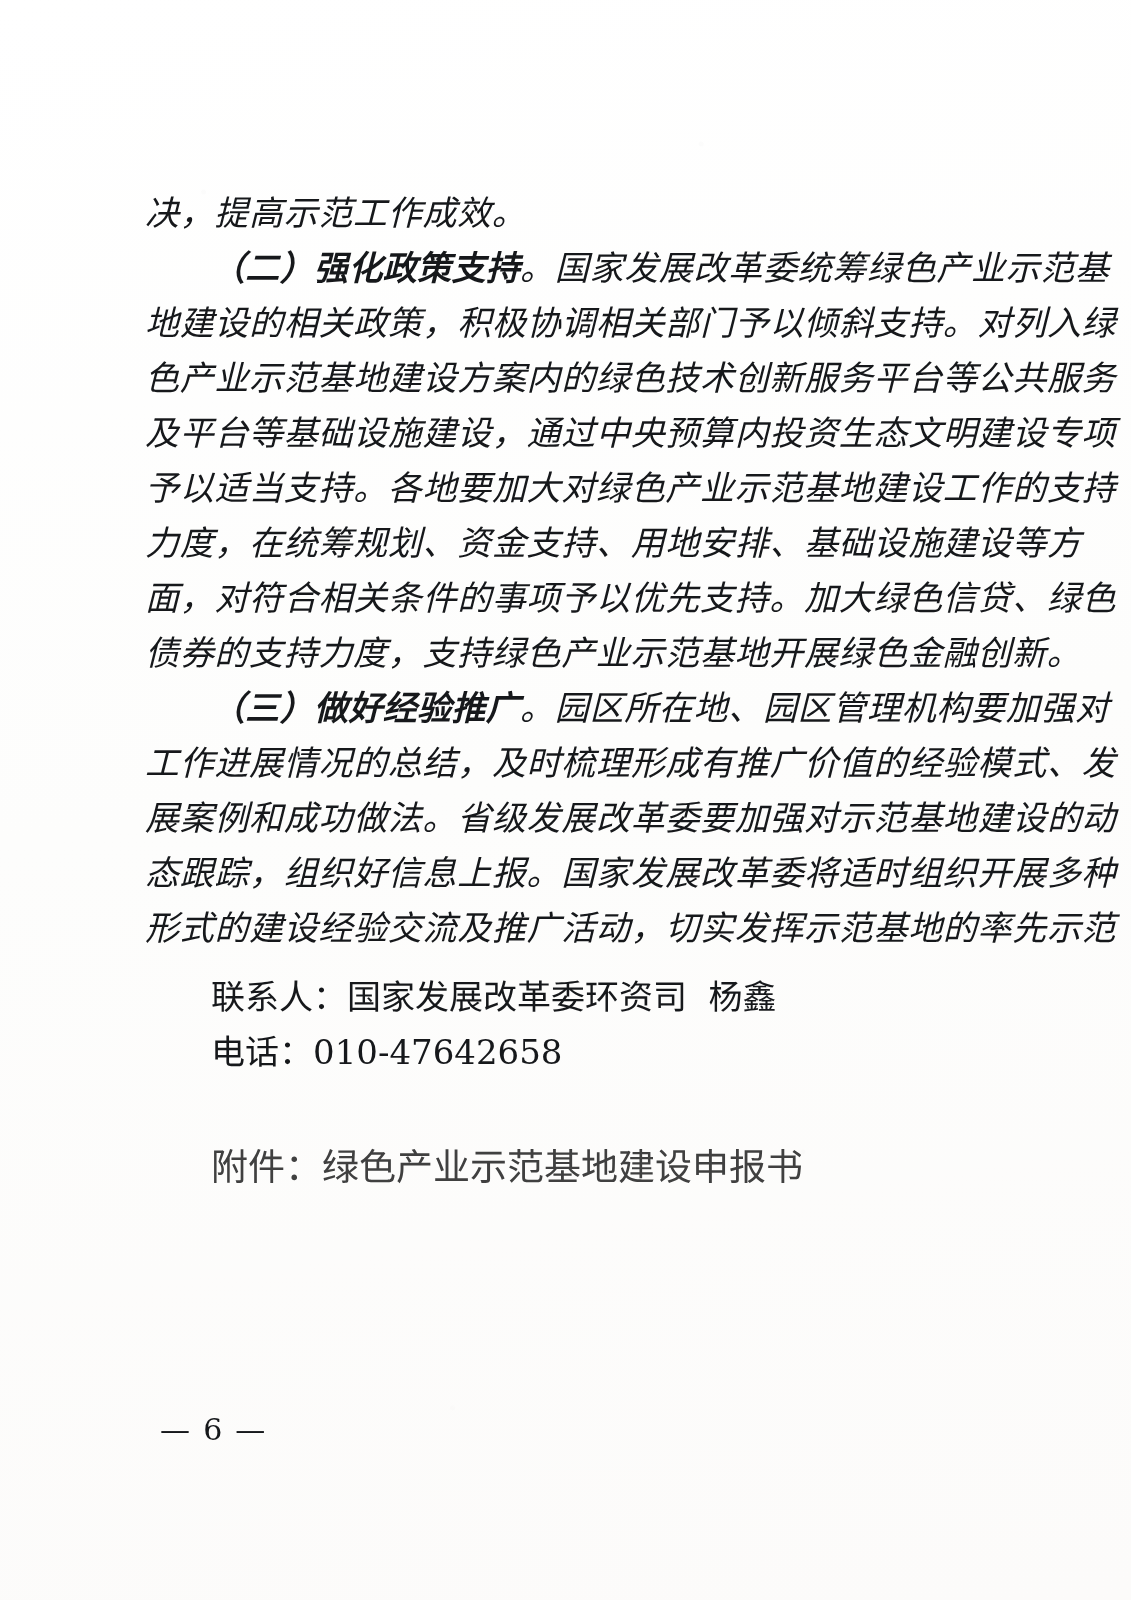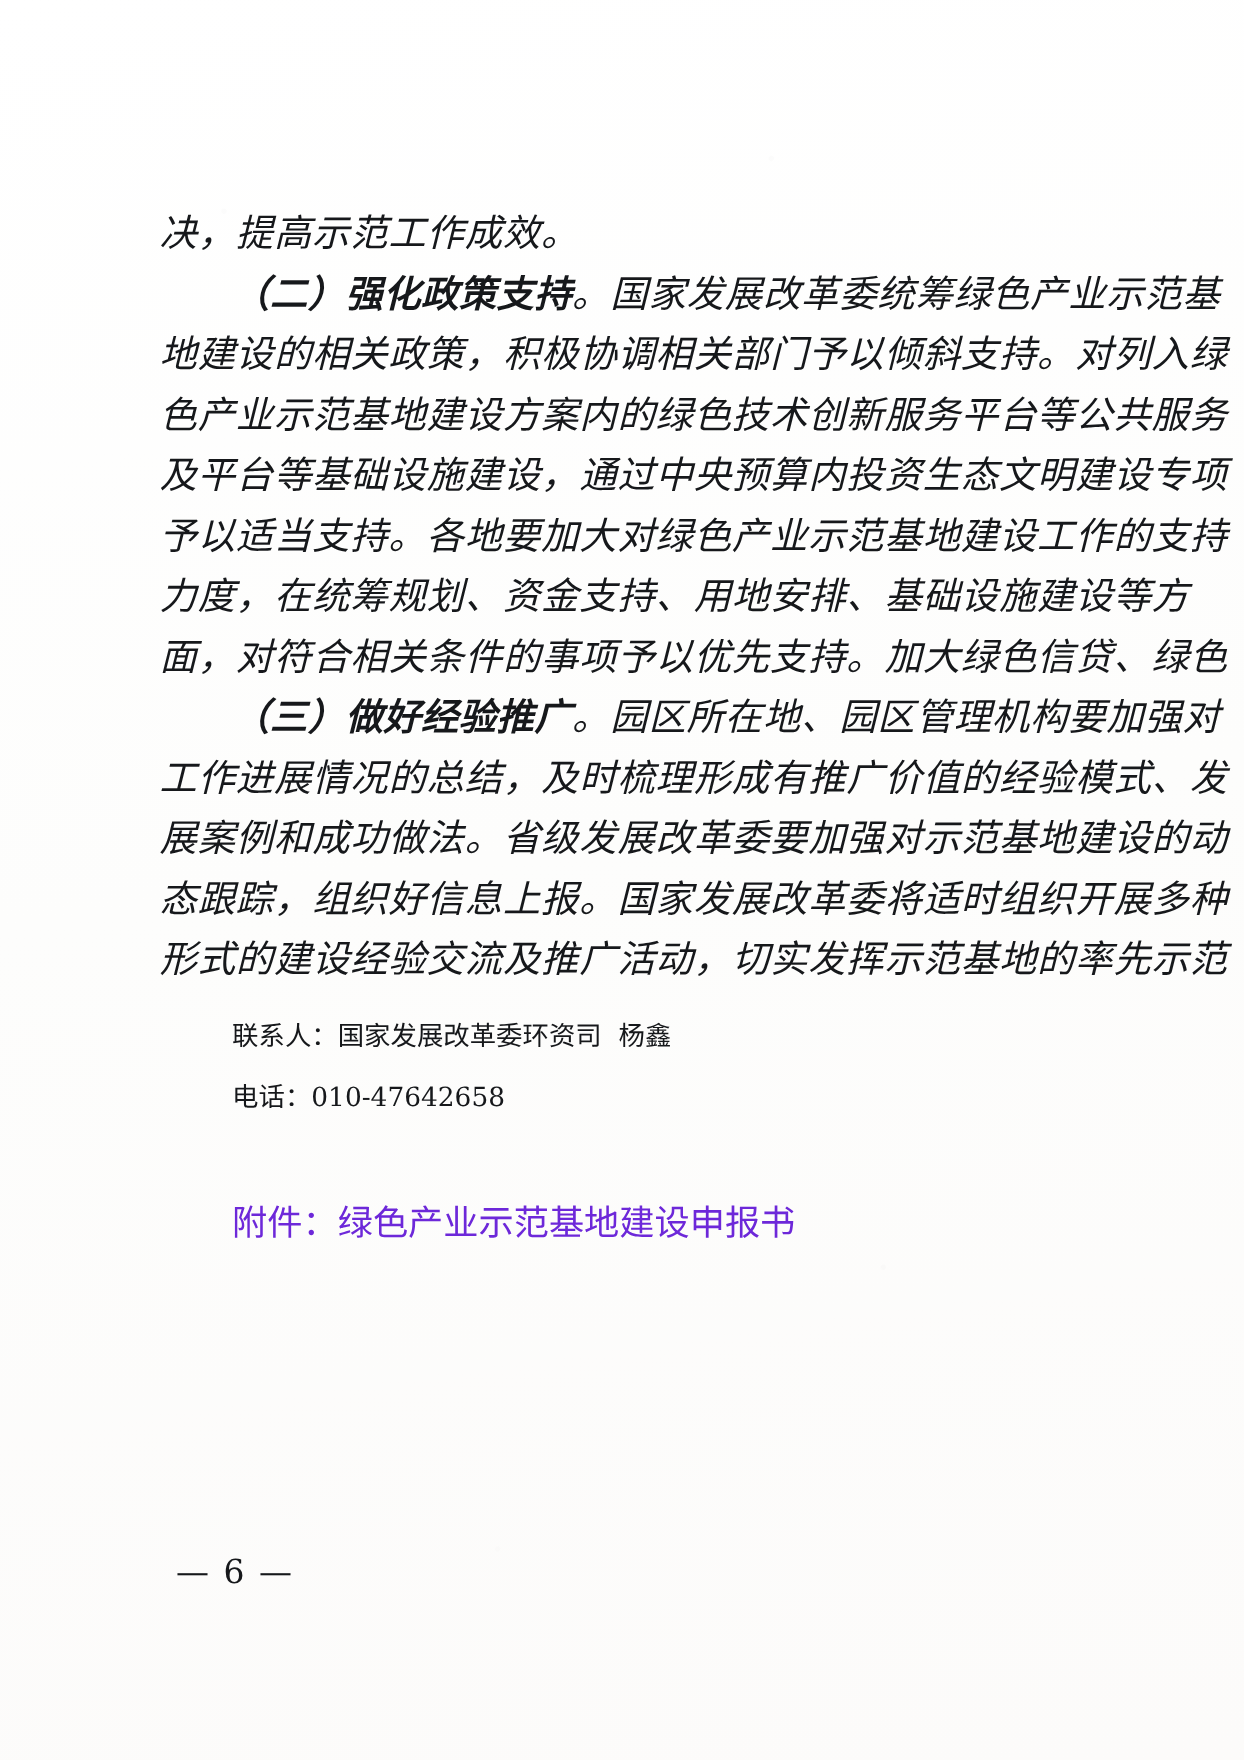--- a/index.html
+++ b/index.html
@@ -75,31 +75,31 @@
     font-weight: 700;
     letter-spacing: 0.01em;
   }
 
   .gap-sm { height: 14px; }
   .gap-lg { height: 60px; }
 
   .contact-line {
     height: 55px;
     line-height: 55px;
-    font-size: 24px;
+    font-size: 34px;
     color: #16181b;
     padding-left: 66px;
     white-space: pre;
   }
 
   .attach-line {
     height: 55px;
     line-height: 55px;
-    font-size: 32px;
-    color: #6d28d9;
+    font-size: 37px;
+    color: #404040;
     padding-left: 66px;
     white-space: pre;
   }
 
   .page-number {
     position: absolute;
     left: 160px;
     top: 1412px;
     font-size: 30px;
     color: #16181b;
@@ -119,20 +119,21 @@
 
     <div id="body-lines">
         <div class="doc-line">决，提高示范工作成效。</div>
         <div class="doc-line just indent"><span class="seg-bold">（</span><span class="seg-bold">二</span><span class="seg-bold">）</span><span class="seg-bold">强</span><span class="seg-bold">化</span><span class="seg-bold">政</span><span class="seg-bold">策</span><span class="seg-bold">支</span><span class="seg-bold">持</span><span>。</span><span>国</span><span>家</span><span>发</span><span>展</span><span>改</span><span>革</span><span>委</span><span>统</span><span>筹</span><span>绿</span><span>色</span><span>产</span><span>业</span><span>示</span><span>范</span><span>基</span></div>
         <div class="doc-line just"><span>地</span><span>建</span><span>设</span><span>的</span><span>相</span><span>关</span><span>政</span><span>策</span><span>，</span><span>积</span><span>极</span><span>协</span><span>调</span><span>相</span><span>关</span><span>部</span><span>门</span><span>予</span><span>以</span><span>倾</span><span>斜</span><span>支</span><span>持</span><span>。</span><span>对</span><span>列</span><span>入</span><span>绿</span></div>
         <div class="doc-line just"><span>色</span><span>产</span><span>业</span><span>示</span><span>范</span><span>基</span><span>地</span><span>建</span><span>设</span><span>方</span><span>案</span><span>内</span><span>的</span><span>绿</span><span>色</span><span>技</span><span>术</span><span>创</span><span>新</span><span>服</span><span>务</span><span>平</span><span>台</span><span>等</span><span>公</span><span>共</span><span>服</span><span>务</span></div>
         <div class="doc-line just"><span>及</span><span>平</span><span>台</span><span>等</span><span>基</span><span>础</span><span>设</span><span>施</span><span>建</span><span>设</span><span>，</span><span>通</span><span>过</span><span>中</span><span>央</span><span>预</span><span>算</span><span>内</span><span>投</span><span>资</span><span>生</span><span>态</span><span>文</span><span>明</span><span>建</span><span>设</span><span>专</span><span>项</span></div>
         <div class="doc-line just"><span>予</span><span>以</span><span>适</span><span>当</span><span>支</span><span>持</span><span>。</span><span>各</span><span>地</span><span>要</span><span>加</span><span>大</span><span>对</span><span>绿</span><span>色</span><span>产</span><span>业</span><span>示</span><span>范</span><span>基</span><span>地</span><span>建</span><span>设</span><span>工</span><span>作</span><span>的</span><span>支</span><span>持</span></div>
         <div class="doc-line just"><span>力</span><span>度</span><span>，</span><span>在</span><span>统</span><span>筹</span><span>规</span><span>划</span><span>、</span><span>资</span><span>金</span><span>支</span><span>持</span><span>、</span><span>用</span><span>地</span><span>安</span><span>排</span><span>、</span><span>基</span><span>础</span><span>设</span><span>施</span><span>建</span><span>设</span><span>等</span><span>方</span></div>
         <div class="doc-line just"><span>面</span><span>，</span><span>对</span><span>符</span><span>合</span><span>相</span><span>关</span><span>条</span><span>件</span><span>的</span><span>事</span><span>项</span><span>予</span><span>以</span><span>优</span><span>先</span><span>支</span><span>持</span><span>。</span><span>加</span><span>大</span><span>绿</span><span>色</span><span>信</span><span>贷</span><span>、</span><span>绿</span><span>色</span></div>
+        <div class="doc-line">债券的支持力度，支持绿色产业示范基地开展绿色金融创新。</div>
         <div class="doc-line just indent"><span class="seg-bold">（</span><span class="seg-bold">三</span><span class="seg-bold">）</span><span class="seg-bold">做</span><span class="seg-bold">好</span><span class="seg-bold">经</span><span class="seg-bold">验</span><span class="seg-bold">推</span><span class="seg-bold">广</span><span>。</span><span>园</span><span>区</span><span>所</span><span>在</span><span>地</span><span>、</span><span>园</span><span>区</span><span>管</span><span>理</span><span>机</span><span>构</span><span>要</span><span>加</span><span>强</span><span>对</span></div>
         <div class="doc-line just"><span>工</span><span>作</span><span>进</span><span>展</span><span>情</span><span>况</span><span>的</span><span>总</span><span>结</span><span>，</span><span>及</span><span>时</span><span>梳</span><span>理</span><span>形</span><span>成</span><span>有</span><span>推</span><span>广</span><span>价</span><span>值</span><span>的</span><span>经</span><span>验</span><span>模</span><span>式</span><span>、</span><span>发</span></div>
         <div class="doc-line just"><span>展</span><span>案</span><span>例</span><span>和</span><span>成</span><span>功</span><span>做</span><span>法</span><span>。</span><span>省</span><span>级</span><span>发</span><span>展</span><span>改</span><span>革</span><span>委</span><span>要</span><span>加</span><span>强</span><span>对</span><span>示</span><span>范</span><span>基</span><span>地</span><span>建</span><span>设</span><span>的</span><span>动</span></div>
         <div class="doc-line just"><span>态</span><span>跟</span><span>踪</span><span>，</span><span>组</span><span>织</span><span>好</span><span>信</span><span>息</span><span>上</span><span>报</span><span>。</span><span>国</span><span>家</span><span>发</span><span>展</span><span>改</span><span>革</span><span>委</span><span>将</span><span>适</span><span>时</span><span>组</span><span>织</span><span>开</span><span>展</span><span>多</span><span>种</span></div>
         <div class="doc-line just"><span>形</span><span>式</span><span>的</span><span>建</span><span>设</span><span>经</span><span>验</span><span>交</span><span>流</span><span>及</span><span>推</span><span>广</span><span>活</span><span>动</span><span>，</span><span>切</span><span>实</span><span>发</span><span>挥</span><span>示</span><span>范</span><span>基</span><span>地</span><span>的</span><span>率</span><span>先</span><span>示</span><span>范</span></div>
       </div>
 
     <div class="gap-sm"></div>
 
     <div class="contact-line">联系人：国家发展改革委环资司  杨鑫</div>

